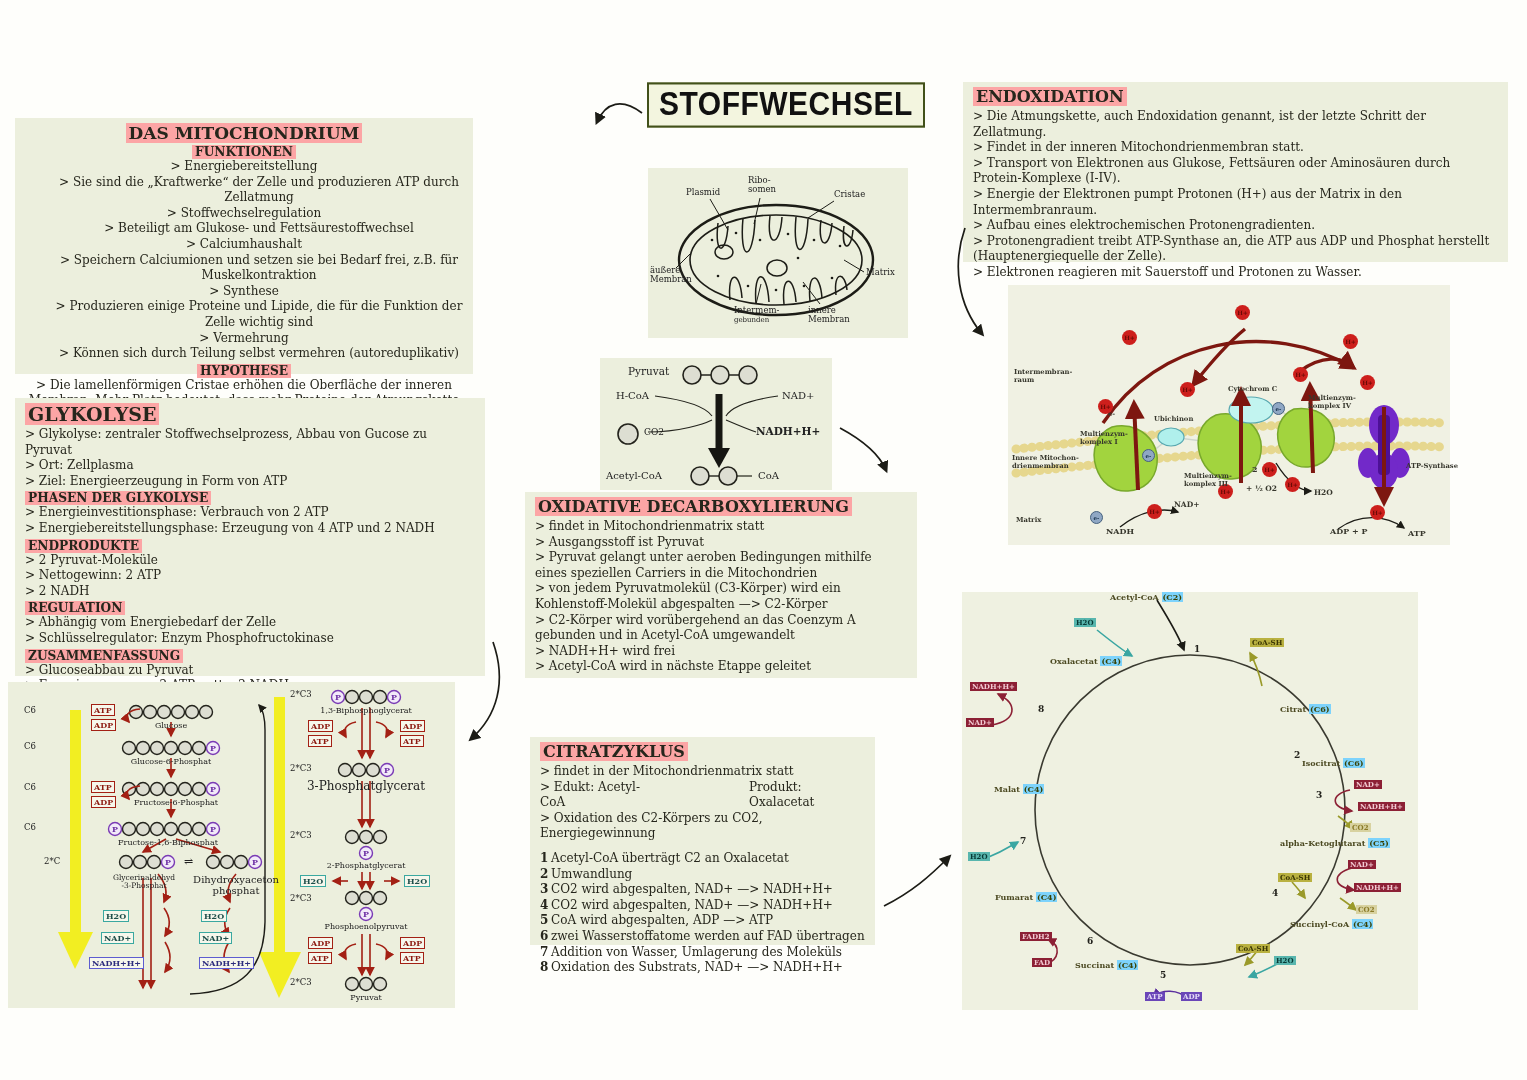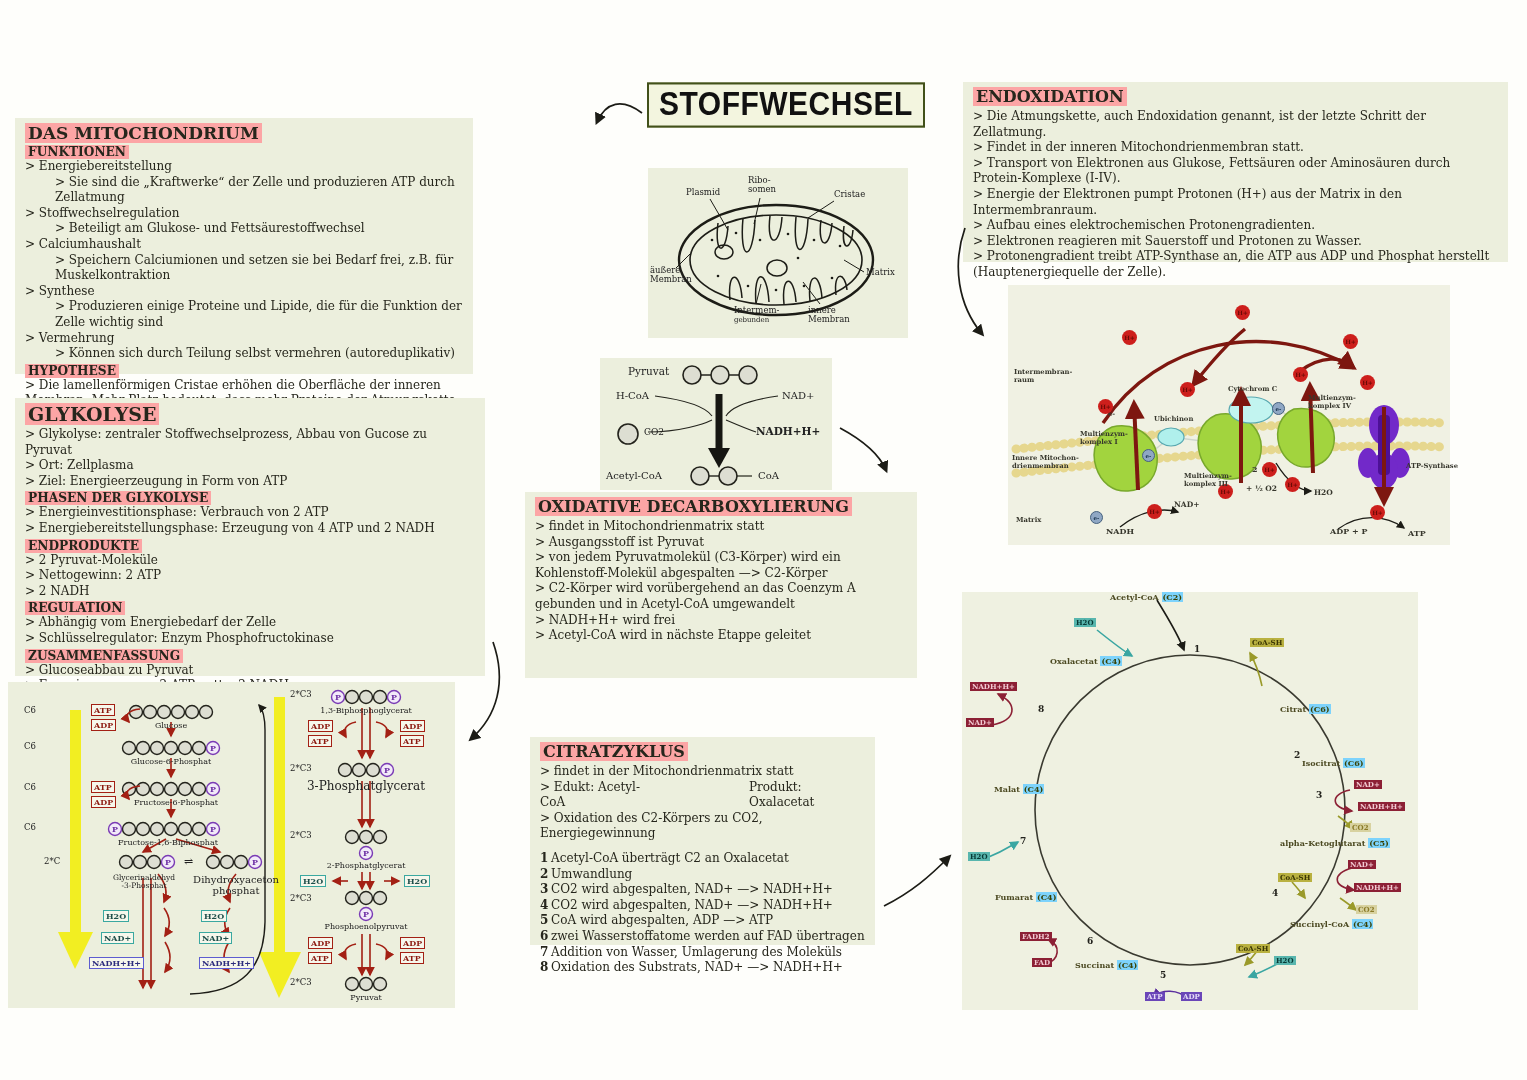--- a/index.html
+++ b/index.html
@@ -51,21 +51,21 @@
   .chip.dred{background:#8c2035;color:#f3c9d2;}
   .chip.purpl{background:#6a46b8;color:#e7ddf8;}
   .chip.tan{color:#8a7a28;background:#d8d2a0;}
   .stepn{position:absolute;font-size:9px;font-weight:bold;color:#22221c;}
 </style>
 </head>
 <body>
 
 <div class="title-box">STOFFWECHSEL</div>
 
-<section class="panel pad" style="left:15px;top:118px;width:458px;height:256px;">
+<section class="panel pad" style="left:15px;top:118px;width:458px;height:256px;text-align:center;">
   <div class="h1"><span class="hl">DAS MITOCHONDRIUM</span></div>
   <div class="sub"><span class="hl">FUNKTIONEN</span></div>
   <div class="line">&gt; Energiebereitstellung</div>
   <div class="line indent">&gt; Sie sind die „Kraftwerke“ der Zelle und produzieren ATP durch Zellatmung</div>
   <div class="line">&gt; Stoffwechselregulation</div>
   <div class="line indent">&gt; Beteiligt am Glukose- und Fettsäurestoffwechsel</div>
   <div class="line">&gt; Calciumhaushalt</div>
   <div class="line indent">&gt; Speichern Calciumionen und setzen sie bei Bedarf frei, z.B. für Muskelkontraktion</div>
   <div class="line">&gt; Synthese</div>
   <div class="line indent">&gt; Produzieren einige Proteine und Lipide, die für die Funktion der Zelle wichtig sind</div>
@@ -93,20 +93,21 @@
   <div class="sub"><span class="hl">ZUSAMMENFASSUNG</span></div>
   <div class="line">&gt; Glucoseabbau zu Pyruvat</div>
   <div class="line">&gt; Energieerzeugung: 2 ATP netto, 2 NADH</div>
   <div class="line">&gt; Regulation durch Energiebedarf und Phosphofructokinase</div>
 </section>
 
 <section class="panel pad" style="left:525px;top:492px;width:392px;height:186px;">
   <div class="h2"><span class="hl">OXIDATIVE DECARBOXYLIERUNG</span></div>
   <div class="line">&gt; findet in Mitochondrienmatrix statt</div>
   <div class="line">&gt; Ausgangsstoff ist Pyruvat</div>
+  <div class="line">&gt; Pyruvat gelangt unter aeroben Bedingungen mithilfe eines speziellen Carriers in die Mitochondrien</div>
   <div class="line">&gt; von jedem Pyruvatmolekül (C3-Körper) wird ein Kohlenstoff-Molekül abgespalten —&gt; C2-Körper</div>
   <div class="line">&gt; C2-Körper wird vorübergehend an das Coenzym A gebunden und in Acetyl-CoA umgewandelt</div>
   <div class="line">&gt; NADH+H+ wird frei</div>
   <div class="line">&gt; Acetyl-CoA wird in nächste Etappe geleitet</div>
 </section>
 
 <section class="panel pad" style="left:530px;top:737px;width:345px;height:208px;">
   <div class="h2"><span class="hl">CITRATZYKLUS</span></div>
   <div class="line">&gt; findet in der Mitochondrienmatrix statt</div>
   <div class="line split">
@@ -127,22 +128,22 @@
   </div>
 </section>
 
 <section class="panel pad" style="left:963px;top:82px;width:545px;height:180px;">
   <div class="h2"><span class="hl">ENDOXIDATION</span></div>
   <div class="line">&gt; Die Atmungskette, auch Endoxidation genannt, ist der letzte Schritt der Zellatmung.</div>
   <div class="line">&gt; Findet in der inneren Mitochondrienmembran statt.</div>
   <div class="line">&gt; Transport von Elektronen aus Glukose, Fettsäuren oder Aminosäuren durch Protein-Komplexe (I-IV).</div>
   <div class="line">&gt; Energie der Elektronen pumpt Protonen (H+) aus der Matrix in den Intermembranraum.</div>
   <div class="line">&gt; Aufbau eines elektrochemischen Protonengradienten.</div>
+  <div class="line">&gt; Protonengradient treibt ATP-Synthase an, die ATP aus ADP und Phosphat herstellt (Hauptenergiequelle der Zelle).</div>
   <div class="line">&gt; Elektronen reagieren mit Sauerstoff und Protonen zu Wasser.</div>
-  <div class="line">&gt; Protonengradient treibt ATP-Synthase an, die ATP aus ADP und Phosphat herstellt (Hauptenergiequelle der Zelle).</div>
 </section>
 
 <div class="dwrap panel" style="left:648px;top:168px;width:260px;height:170px;">
   <svg width="260" height="170" viewBox="0 0 260 170">
     <ellipse cx="128" cy="92" rx="97" ry="55" fill="none" stroke="#1c1c16" stroke-width="2.4"></ellipse>
     <ellipse cx="128" cy="92" rx="86" ry="45" fill="none" stroke="#1c1c16" stroke-width="1.6"></ellipse>
     <g stroke="#1c1c16" stroke-width="1.5" fill="none">
       <path d="M70,55 C66,88 78,88 80,58"></path>
       <path d="M95,50 C91,95 105,95 107,52"></path>
       <path d="M122,48 C118,80 132,80 134,49"></path>

